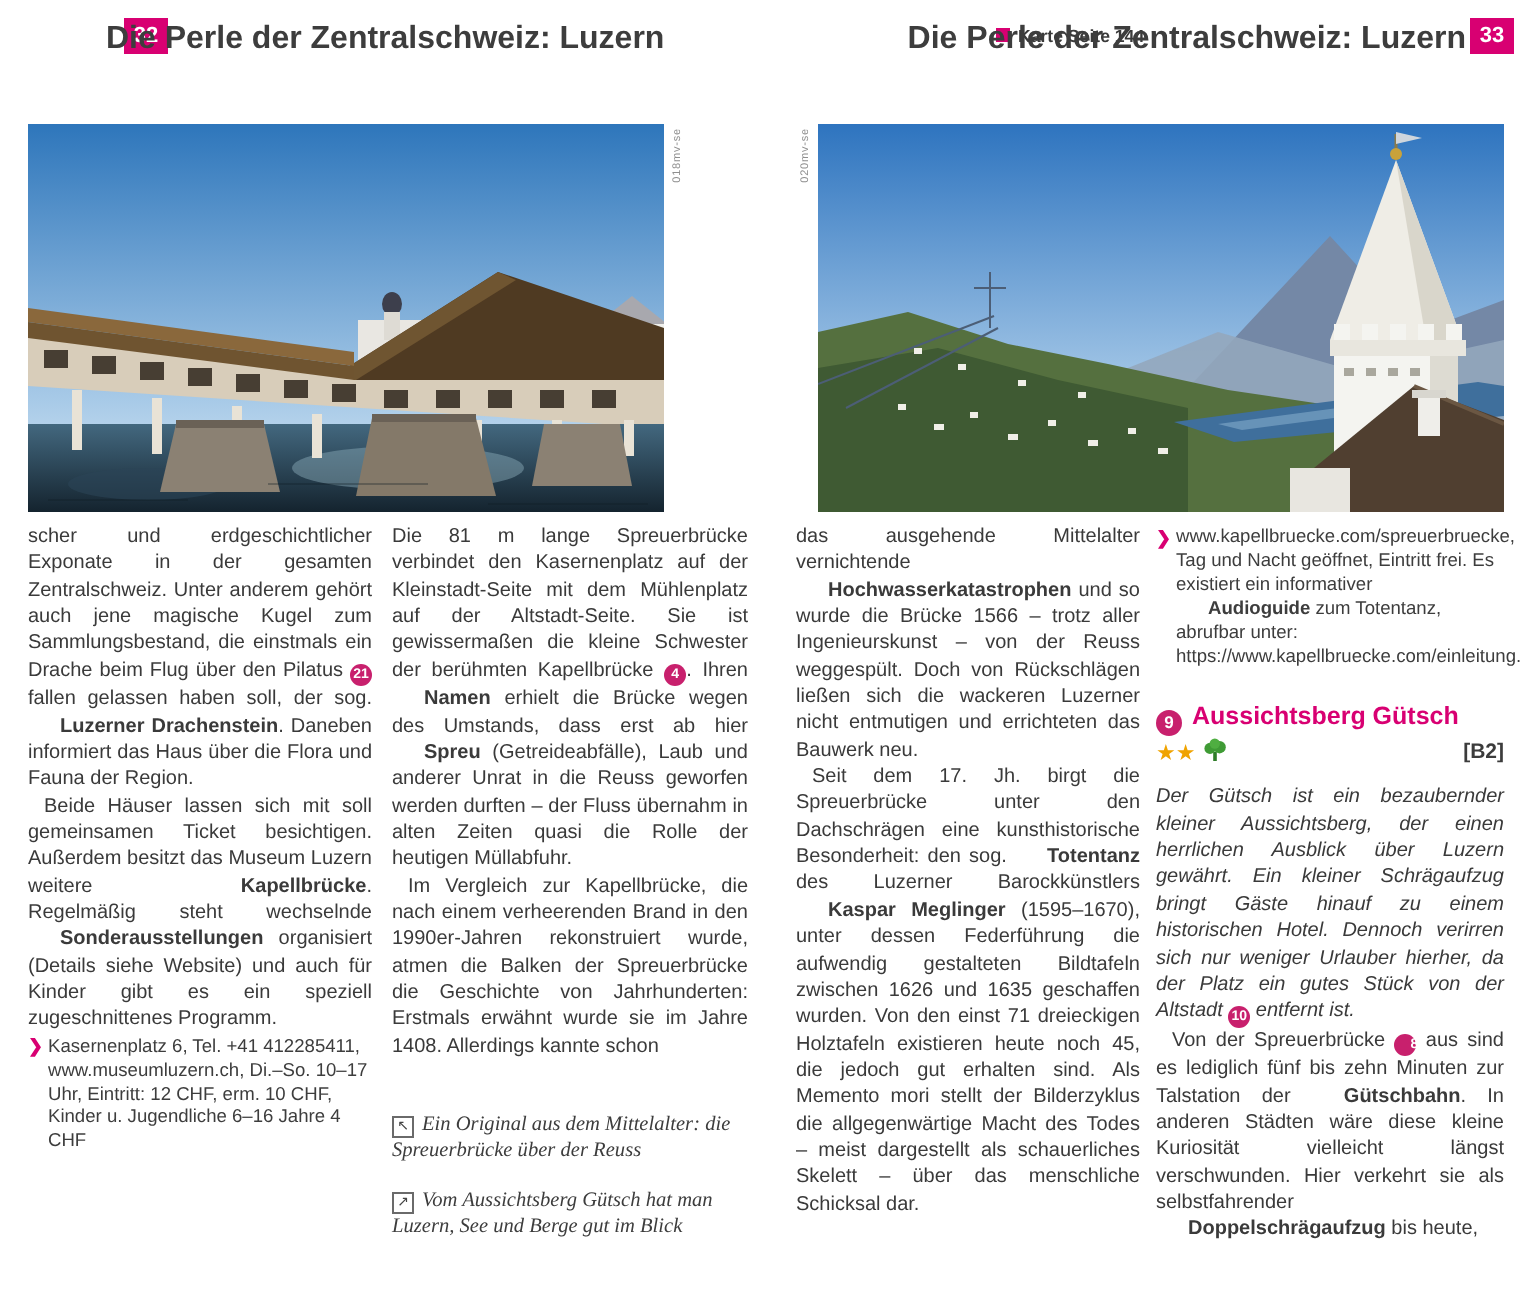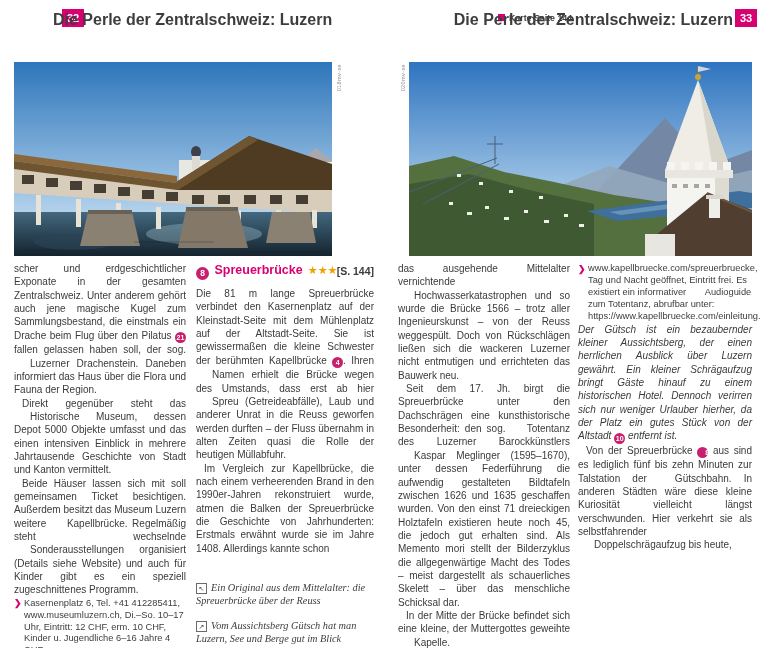--- a/index.html
+++ b/index.html
@@ -16,21 +16,21 @@
   
   .photo{position:absolute;top:62px;height:194px;}
   .credit{position:absolute;top:64px;writing-mode:vertical-rl;transform:rotate(180deg);
           font-size:5.5px;color:#8f8f8f;letter-spacing:.4px;}
 
   
   .col{position:absolute;top:262px;}
   .para{font-size:10px;line-height:13.35px;text-align:justify;color:#3a3a3a;}
   .para.ind{text-indent:8px;}
   .para.it{font-style:italic;}
-  .b{font-weight:400;padding-left:16px;}
+  .b{font-weight:700;padding-left:16px;}
   .numref{display:inline-block;width:11px;height:11px;border-radius:6px;background:#c8206d;
           color:#fff;font-size:7px;font-weight:700;text-align:center;line-height:11px;
           vertical-align:-1.5px;font-style:normal;}
 
   .info{position:relative;margin-top:1px;padding-left:10px;font-size:9.3px;line-height:11.9px;
         color:#3d3d3d;text-align:left;}
   .imark{position:absolute;left:0;top:.5px;color:#d80072;font-weight:700;font-size:9px;}
 
   .section-h{position:relative;font-size:12.5px;line-height:16px;margin-bottom:7px;}
   .badge{display:inline-block;width:13px;height:13px;border-radius:7px;background:#c8206d;
@@ -204,35 +204,38 @@
       <line x1="298" y1="131" x2="343" y2="150" stroke="#6b5743" stroke-width="2"></line>
       <rect x="300" y="136" width="11" height="20" fill="#efeeea"></rect>
       <rect x="297" y="133" width="17" height="4" fill="#d8d6cf"></rect>
       <rect x="236" y="172" width="30" height="22" fill="#e8e6e0"></rect>
     </svg>
   </div>
   <div class="credit" style="left:400px;">020mv-se</div>
 
   <div class="col" style="left:14px;width:172px;">
       <div class="para"><span>scher und erdgeschichtlicher Exponate in der gesamten Zentralschweiz. Unter anderem gehört auch jene magische Kugel zum Sammlungsbestand, die einstmals ein Drache beim Flug über den Pilatus </span><span class="numref">21</span><span> fallen gelassen haben soll, der sog. </span><span class="b">Luzerner Drachenstein</span><span>. Daneben informiert das Haus über die Flora und Fauna der Region.</span></div>
-      <div class="para ind"><span>Direkt gegenüber steht das </span><span class="b">Historische Museum</span><span>, dessen Depot 5000 Objekte umfasst und das einen intensiven Einblick in mehrere Jahrtausende Geschichte von Stadt und Kanton vermittelt.</span></div>
       <div class="para ind"><span>Beide Häuser lassen sich mit soll gemeinsamen Ticket besichtigen. Außerdem besitzt das Museum Luzern weitere </span><span class="b">Kapellbrücke</span><span>. Regelmäßig steht wechselnde </span><span class="b">Sonderausstellungen</span><span> organisiert (Details siehe Website) und auch für Kinder gibt es ein speziell zugeschnittenes Programm.</span></div>
       <div class="info"><span class="imark">❯</span><span><span>Kasernenplatz 6, Tel. +41 412285411, www.museumluzern.ch, Di.–So. 10–17 Uhr, Eintritt: 12 CHF, erm. 10 CHF, Kinder u. Jugendliche 6–16 Jahre 4 CHF</span></span></div>
     </div>
   <div class="col" style="left:196px;width:178px;">
-      <div class="section-h"><span class="badge">8</span><span class="stitle"> Spreuerbrücke</span><span class="stars"> ★★★</span><span class="sref">[S. 144]</span></div>
       <div class="para"><span>Die 81 m lange Spreuerbrücke verbindet den Kasernenplatz auf der Kleinstadt-Seite mit dem Mühlenplatz auf der Altstadt-Seite. Sie ist gewissermaßen die kleine Schwester der berühmten Kapellbrücke </span><span class="numref">4</span><span>. Ihren </span><span class="b">Namen</span><span> erhielt die Brücke wegen des Umstands, dass erst ab hier </span><span class="b">Spreu</span><span> (Getreideabfälle), Laub und anderer Unrat in die Reuss geworfen werden durften – der Fluss übernahm in alten Zeiten quasi die Rolle der heutigen Müllabfuhr.</span></div>
       <div class="para ind"><span>Im Vergleich zur Kapellbrücke, die nach einem verheerenden Brand in den 1990er-Jahren rekonstruiert wurde, atmen die Balken der Spreuerbrücke die Geschichte von Jahrhunderten: Erstmals erwähnt wurde sie im Jahre 1408. Allerdings kannte schon</span></div>
       <div class="caption"><span class="capbox">↖</span><span>Ein Original aus dem Mittelalter: die Spreuerbrücke über der Reuss</span></div>
       <div class="caption"><span class="capbox">↗</span><span>Vom Aussichtsberg Gütsch hat man Luzern, See und Berge gut im Blick</span></div>
     </div>
   <div class="col" style="left:398px;width:172px;">
       <div class="para"><span>das ausgehende Mittelalter vernichtende </span><span class="b">Hochwasserkatastrophen</span><span> und so wurde die Brücke 1566 – trotz aller Ingenieurskunst – von der Reuss weggespült. Doch von Rückschlägen ließen sich die wackeren Luzerner nicht entmutigen und errichteten das Bauwerk neu.</span></div>
       <div class="para ind"><span>Seit dem 17. Jh. birgt die Spreuerbrücke unter den Dachschrägen eine kunsthistorische Besonderheit: den sog. </span><span class="b">Totentanz</span><span> des Luzerner Barockkünstlers </span><span class="b">Kaspar Meglinger</span><span> (1595–1670), unter dessen Federführung die aufwendig gestalteten Bildtafeln zwischen 1626 und 1635 geschaffen wurden. Von den einst 71 dreieckigen Holztafeln existieren heute noch 45, die jedoch gut erhalten sind. Als Memento mori stellt der Bilderzyklus die allgegenwärtige Macht des Todes – meist dargestellt als schauerliches Skelett – über das menschliche Schicksal dar.</span></div>
-      <div class="para ind"><span>In der Mitte der Brücke befindet sich eine kleine, der Muttergottes geweihte </span><span class="b">Kapelle</span><span>.</span></div>
     </div>
   <div class="col" style="left:578px;width:174px;">
       <div class="info"><span class="imark">❯</span><span><span>www.kapellbruecke.com/spreuerbruecke, Tag und Nacht geöffnet, Eintritt frei. Es existiert ein informativer </span><span class="b">Audioguide</span><span> zum Totentanz, abrufbar unter: https://www.kapellbruecke.com/einleitung.</span></span></div>
+      <div class="section-h"><span class="badge">9</span><span class="stitle"> Aussichtsberg Gütsch</span><span class="stars"> ★★</span><span class="nat"><svg width="13" height="12" viewBox="0 0 13 12">
+            <rect x="5.6" y="7" width="1.8" height="4.5" fill="#2e7d28"></rect>
+            <circle cx="4" cy="5.2" r="2.8" fill="#3f9b35"></circle>
+            <circle cx="8.8" cy="4.6" r="3.1" fill="#3f9b35"></circle>
+            <circle cx="6.4" cy="2.8" r="2.6" fill="#4fae41"></circle>
+          </svg></span><span class="sref">[B2]</span></div>
       <div class="para it"><span>Der Gütsch ist ein bezaubernder kleiner Aussichtsberg, der einen herrlichen Ausblick über Luzern gewährt. Ein kleiner Schrägaufzug bringt Gäste hinauf zu einem historischen Hotel. Dennoch verirren sich nur weniger Urlauber hierher, da der Platz ein gutes Stück von der Altstadt </span><span class="numref">10</span><span> entfernt ist.</span></div>
       <div class="para ind"><span>Von der Spreuerbrücke </span><span class="numref">8</span><span> aus sind es lediglich fünf bis zehn Minuten zur Talstation der </span><span class="b">Gütschbahn</span><span>. In anderen Städten wäre diese kleine Kuriosität vielleicht längst verschwunden. Hier verkehrt sie als selbstfahrender </span><span class="b">Doppelschrägaufzug</span><span> bis heute,</span></div>
     </div>
 
 </div>
 
 </body></html>

